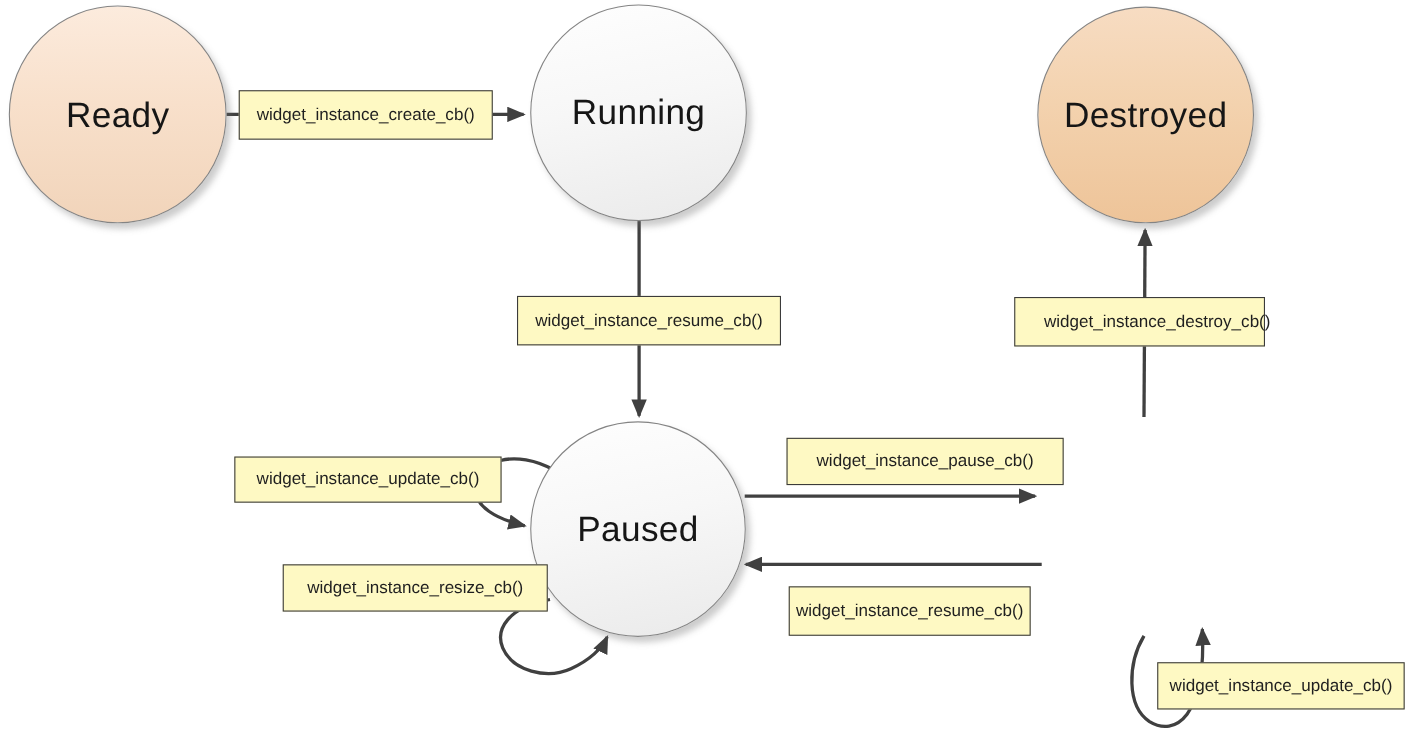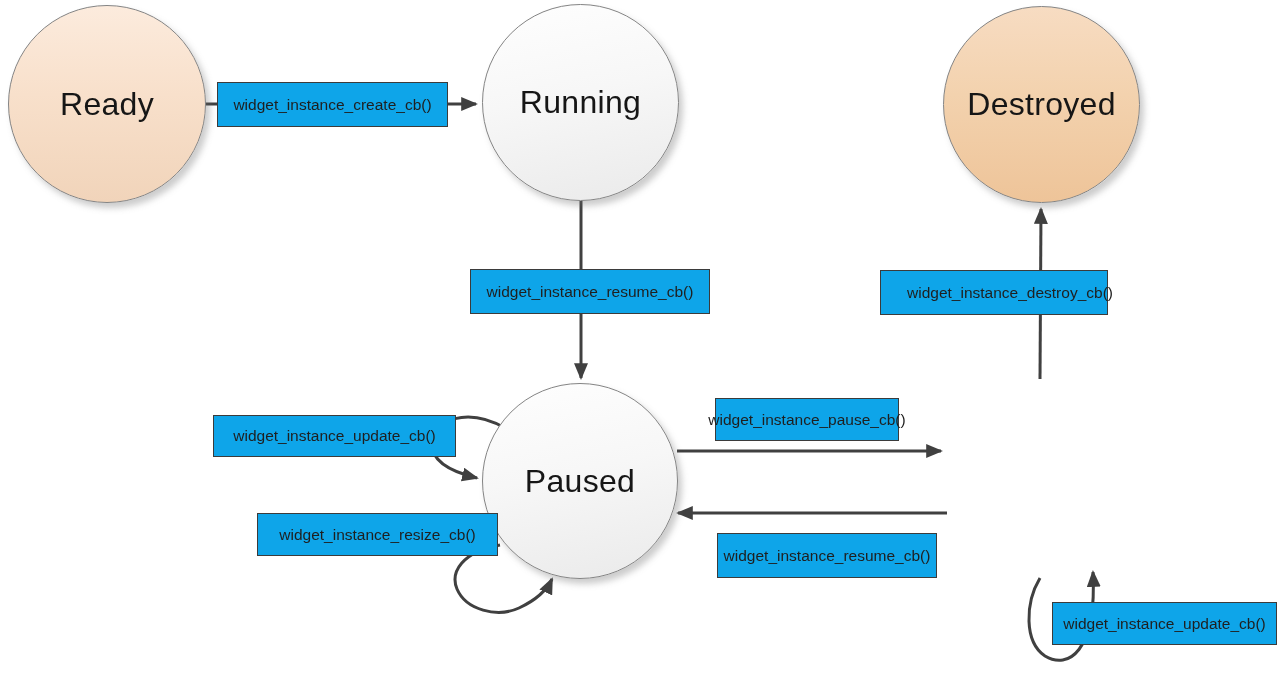--- a/index.html
+++ b/index.html
@@ -13,21 +13,21 @@
     display:flex;align-items:center;justify-content:center;
     font-size:32px;letter-spacing:.3px;color:#161616;
     box-shadow:4px 5px 6px rgba(110,110,110,.35);
     box-sizing:border-box;
   }
   .state.neutral{background:linear-gradient(168deg,#fefefe 0%,#f7f7f7 45%,#eaeaea 100%);}
   .state.peach-light{background:linear-gradient(180deg,#fcebdd 0%,#f8e0cb 45%,#f1d4ba 100%);}
   .state.peach-dark{background:linear-gradient(180deg,#f7dcc2 0%,#f3d2ae 45%,#eec499 100%);}
 
   .edge-label{
-    position:absolute;background:#0ea5e9;border:1px solid #3b3b3b;
+    position:absolute;background:#fef9c3;border:1px solid #3b3b3b;
     display:flex;align-items:center;justify-content:center;
     font-size:15.5px;color:#1f1f1f;white-space:nowrap;
     box-sizing:border-box;
   }
 </style>
 </head>
 <body>
 
 <div class="canvas">
 
@@ -67,29 +67,29 @@
 
 
   <div class="edge-label" style="left:217px;top:82px;width:231px;height:45px;">
     <span>widget_instance_create_cb()</span>
   </div>
 
   <div class="edge-label" style="left:470px;top:269px;width:240px;height:45px;">
     <span>widget_instance_resume_cb()</span>
   </div>
 
-  <div class="edge-label" style="left:880px;top:270px;width:228px;height:45px;padding-left:32px;">
+  <div class="edge-label" style="left:922px;top:270px;width:228px;height:45px;padding-left:32px;">
     <span>widget_instance_destroy_cb()</span>
   </div>
 
   <div class="edge-label" style="left:213px;top:415px;width:243px;height:42px;">
     <span>widget_instance_update_cb()</span>
   </div>
 
-  <div class="edge-label" style="left:715px;top:398px;width:184px;height:43px;">
+  <div class="edge-label" style="left:715px;top:398px;width:252px;height:43px;">
     <span>widget_instance_pause_cb()</span>
   </div>
 
   <div class="edge-label" style="left:717px;top:533px;width:220px;height:45px;">
     <span>widget_instance_resume_cb()</span>
   </div>
 
   <div class="edge-label" style="left:257px;top:513px;width:241px;height:43px;">
     <span>widget_instance_resize_cb()</span>
   </div>

